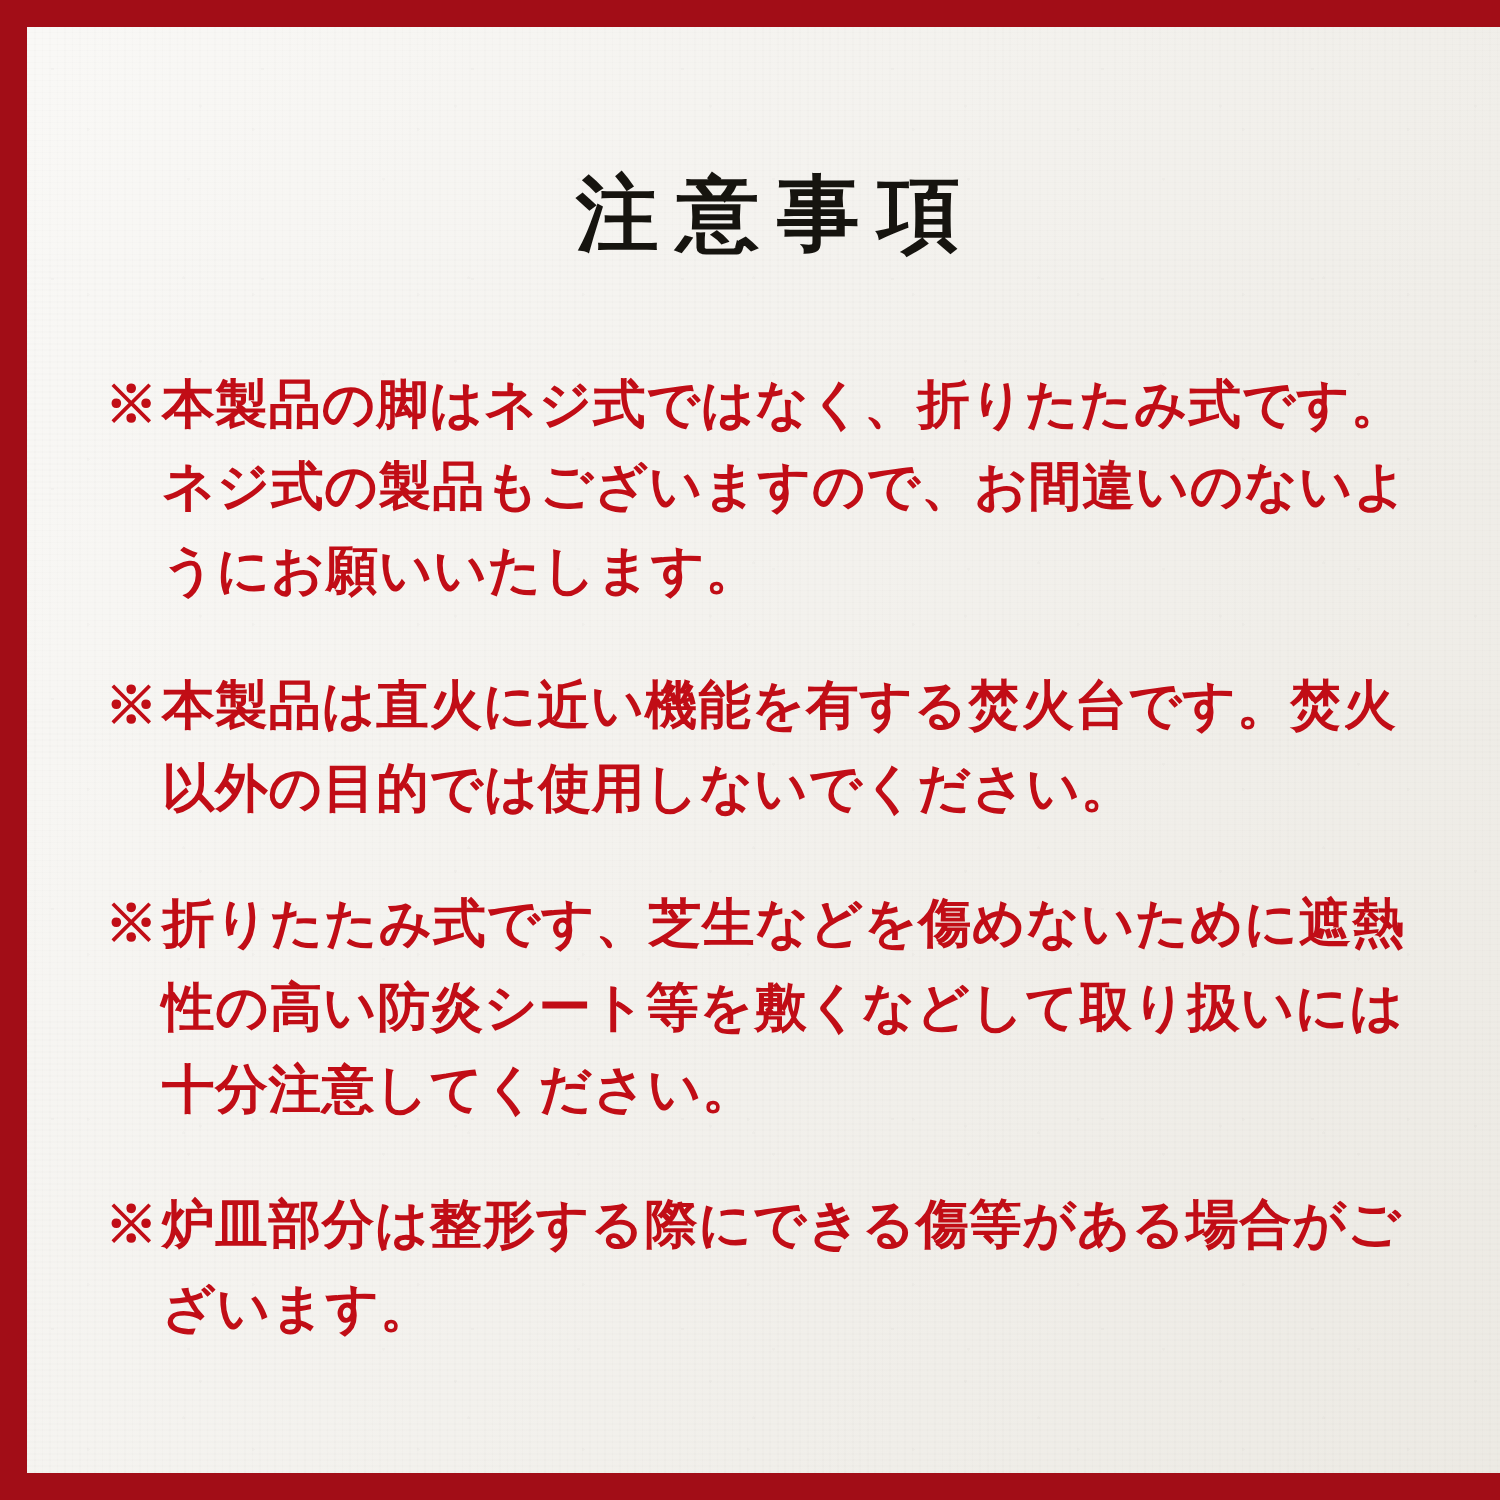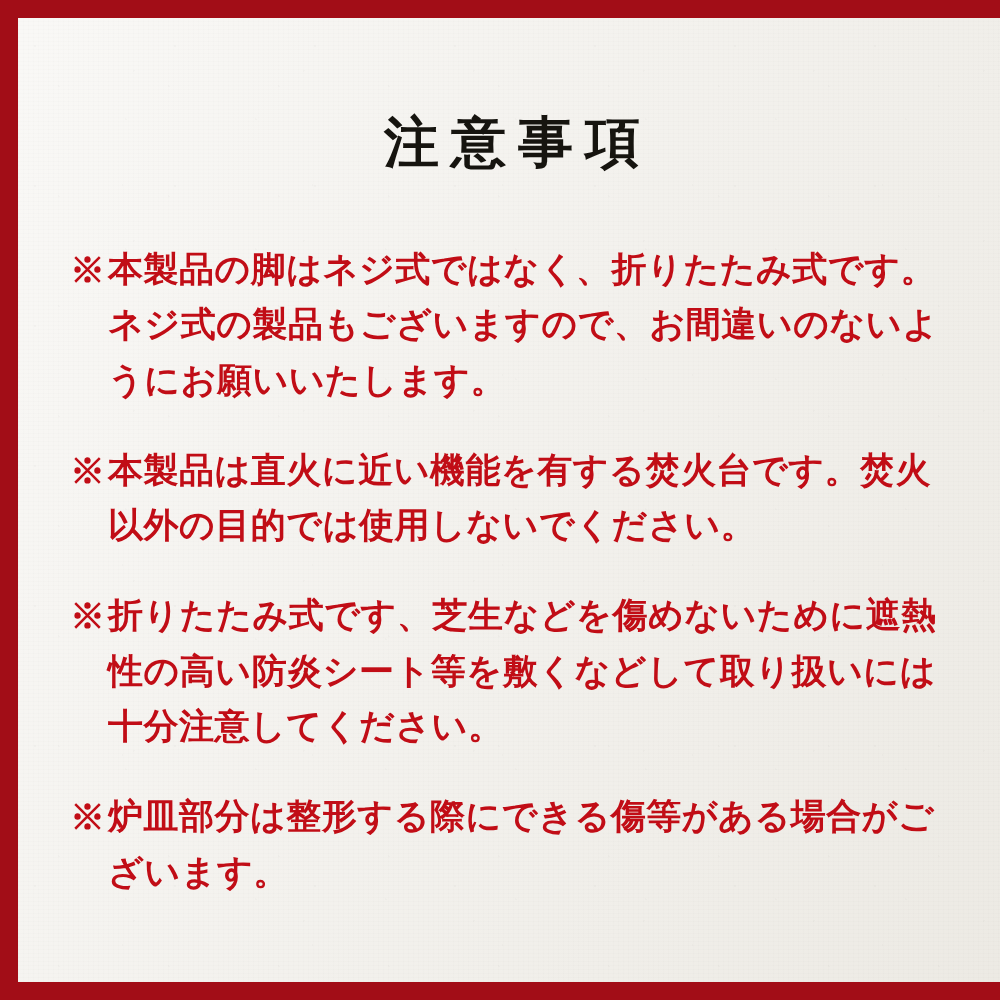--- a/index.html
+++ b/index.html
@@ -95,21 +95,20 @@
     position: absolute;
     left: 0;
     top: 0;
     color: #c10d16;
     font-size: 35px;
     line-height: 1.58;
   }
 
   .note-item .note-text {
     display: block;
-    font-family: Liberation Serif, serif;
   }
 </style>
 </head>
 <body>
 
 <div class="frame">
   <div class="paper">
     <div class="content">
 
       <h1 class="doc-title">注意事項</h1>

